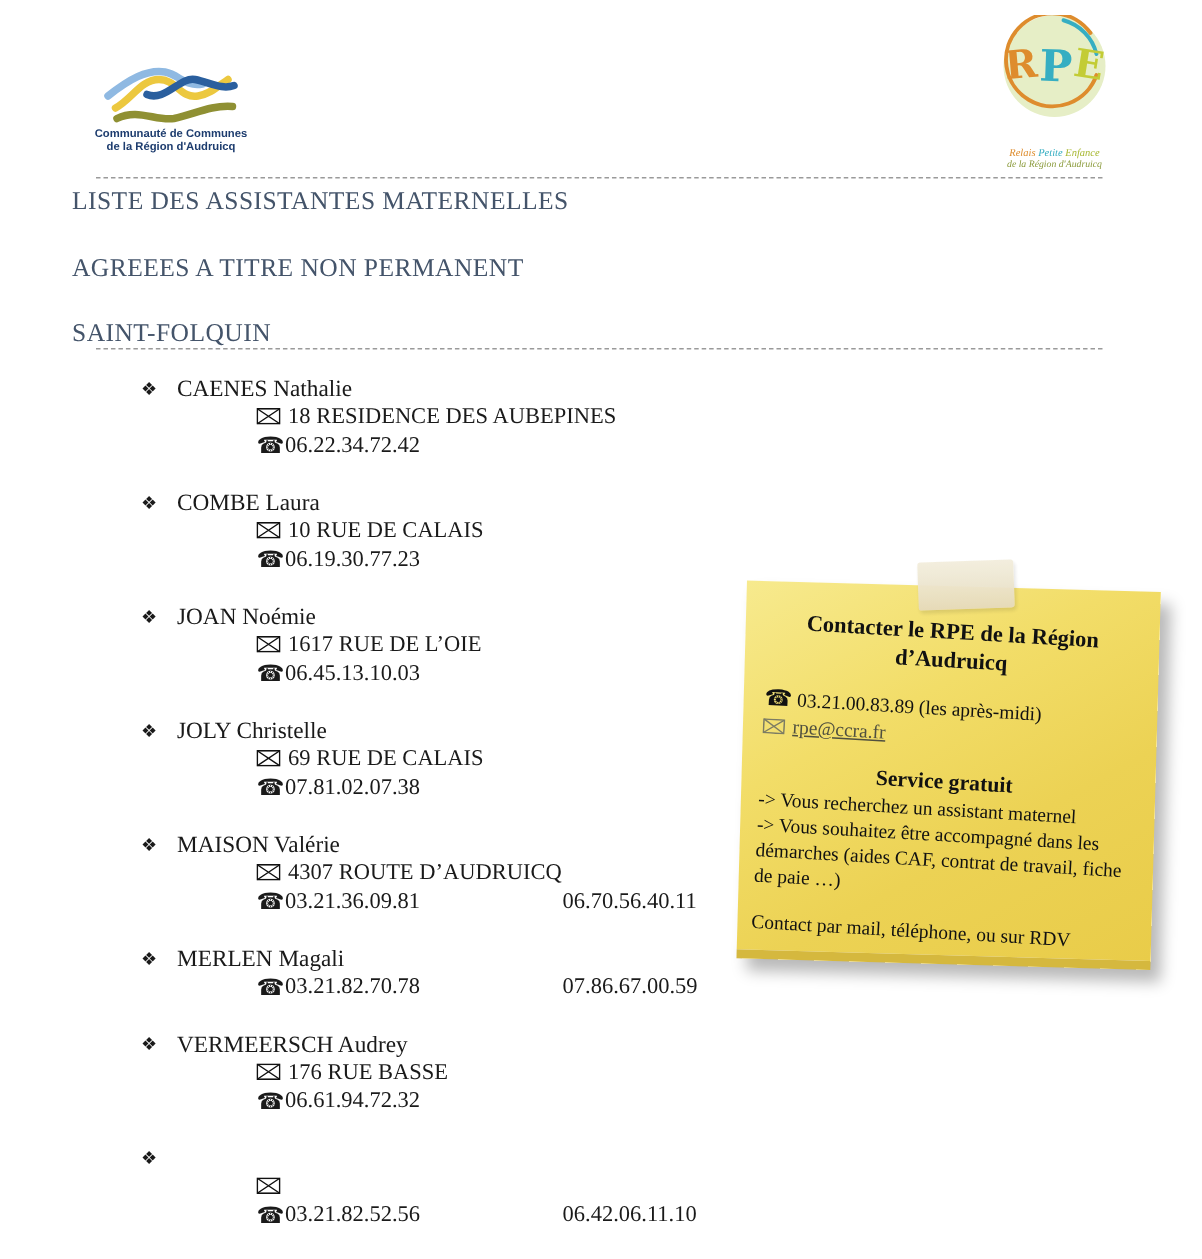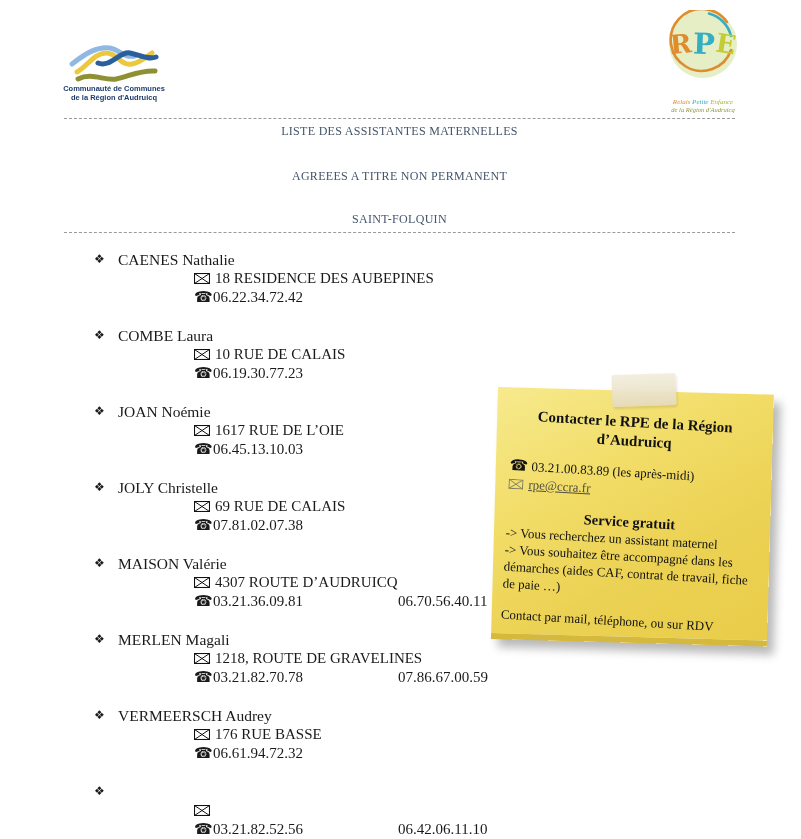--- a/index.html
+++ b/index.html
@@ -23,31 +23,31 @@
     font-family:"DejaVu Serif",serif;font-weight:700;}
   .rpe-letters .l1{color:#de8c2d;font-size:26px;transform:rotate(-5deg);}
   .rpe-letters .l2{color:#36aec2;font-size:29px;transform:rotate(2deg);margin:0 1px;}
   .rpe-letters .l3{color:#c3cc35;font-size:26px;transform:rotate(9deg);}
   .rpe-t1{margin-top:20px;font-style:italic;font-size:7px;line-height:8px;white-space:nowrap;}
   .rpe-t1 .w1{color:#de8c2d;} .rpe-t1 .w2{color:#36aec2;} .rpe-t1 .w3{color:#a8b832;}
   .rpe-t2{font-style:italic;font-size:6.5px;line-height:8px;color:#8a9a3a;white-space:nowrap;}
   
   .rule{position:absolute;left:64px;width:671px;height:0;border-top:1px dashed #9a9a9a;}
   .rule-top{top:118px;} .rule-bottom{top:232px;}
-  .doc-title{position:absolute;left:64px;width:671px;text-align:center;
-    color:#44546a;font-size:12px;font-weight:400;letter-spacing:.3px;margin:0;}
+  .doc-title{position:absolute;left:48px;width:671px;text-align:left;
+    color:#44546a;font-size:17px;font-weight:400;letter-spacing:.3px;margin:0;}
   .t1{top:124px;} .t2{top:169px;} .t3{top:212px;}
   
   .list{position:absolute;left:94px;top:250px;width:440px;font-size:15px;line-height:19px;}
   .entry{margin-bottom:19px;}
   .name-line{display:flex;}
   .bullet{display:inline-block;width:24px;font-family:"DejaVu Sans",sans-serif;
     font-size:12px;line-height:19px;}
   .pname{font-weight:400;font-size:15.5px;}
-  .sub{margin-left:100px;display:flex;align-items:flex-start;}
+  .sub{margin-left:77px;display:flex;align-items:flex-start;}
   .env-wrap{display:inline-block;width:21px;}
   .env-svg{display:inline-block;vertical-align:-1px;}
   .tel{display:inline-block;width:19px;font-family:"DejaVu Sans",sans-serif;font-size:15px;}
   .ph1{display:inline-block;width:185px;}
   
   .note{position:absolute;left:498px;top:387px;width:276px;height:246px;
     transform:rotate(1.6deg);transform-origin:top left;
     background:linear-gradient(150deg,#f7ea8e 0%,#f2dd68 35%,#ecd254 65%,#e9cc49 100%);
     border-bottom:6px solid #d5b83e;
     box-shadow:7px 8px 10px rgba(0,0,0,0.28);
@@ -197,27 +197,20 @@
         <span class="ph1">03.21.36.09.81</span>
         <span>06.70.56.40.11</span>
       </div>
   </div>
   <div class="entry">
     <div class="name-line">
         <span class="bullet">❖</span>
         <span class="pname">MERLEN Magali</span>
       </div>
     <div class="sub">
-        <span class="env-wrap"><svg class="env-svg" width="16" height="11" viewBox="0 0 16 11">
-            <rect x="0.5" y="0.5" width="15" height="10" fill="none" stroke="#111" stroke-width="1.1"></rect>
-            <path d="M0.5,0.5 L15.5,10.5 M15.5,0.5 L0.5,10.5" stroke="#111" stroke-width="1" fill="none"></path>
-          </svg></span>
-        <span>1218, ROUTE DE GRAVELINES</span>
-      </div>
-    <div class="sub">
         <span class="tel">☎</span>
         <span class="ph1">03.21.82.70.78</span>
         <span>07.86.67.00.59</span>
       </div>
   </div>
   <div class="entry">
     <div class="name-line">
         <span class="bullet">❖</span>
         <span class="pname">VERMEERSCH Audrey</span>
       </div>

